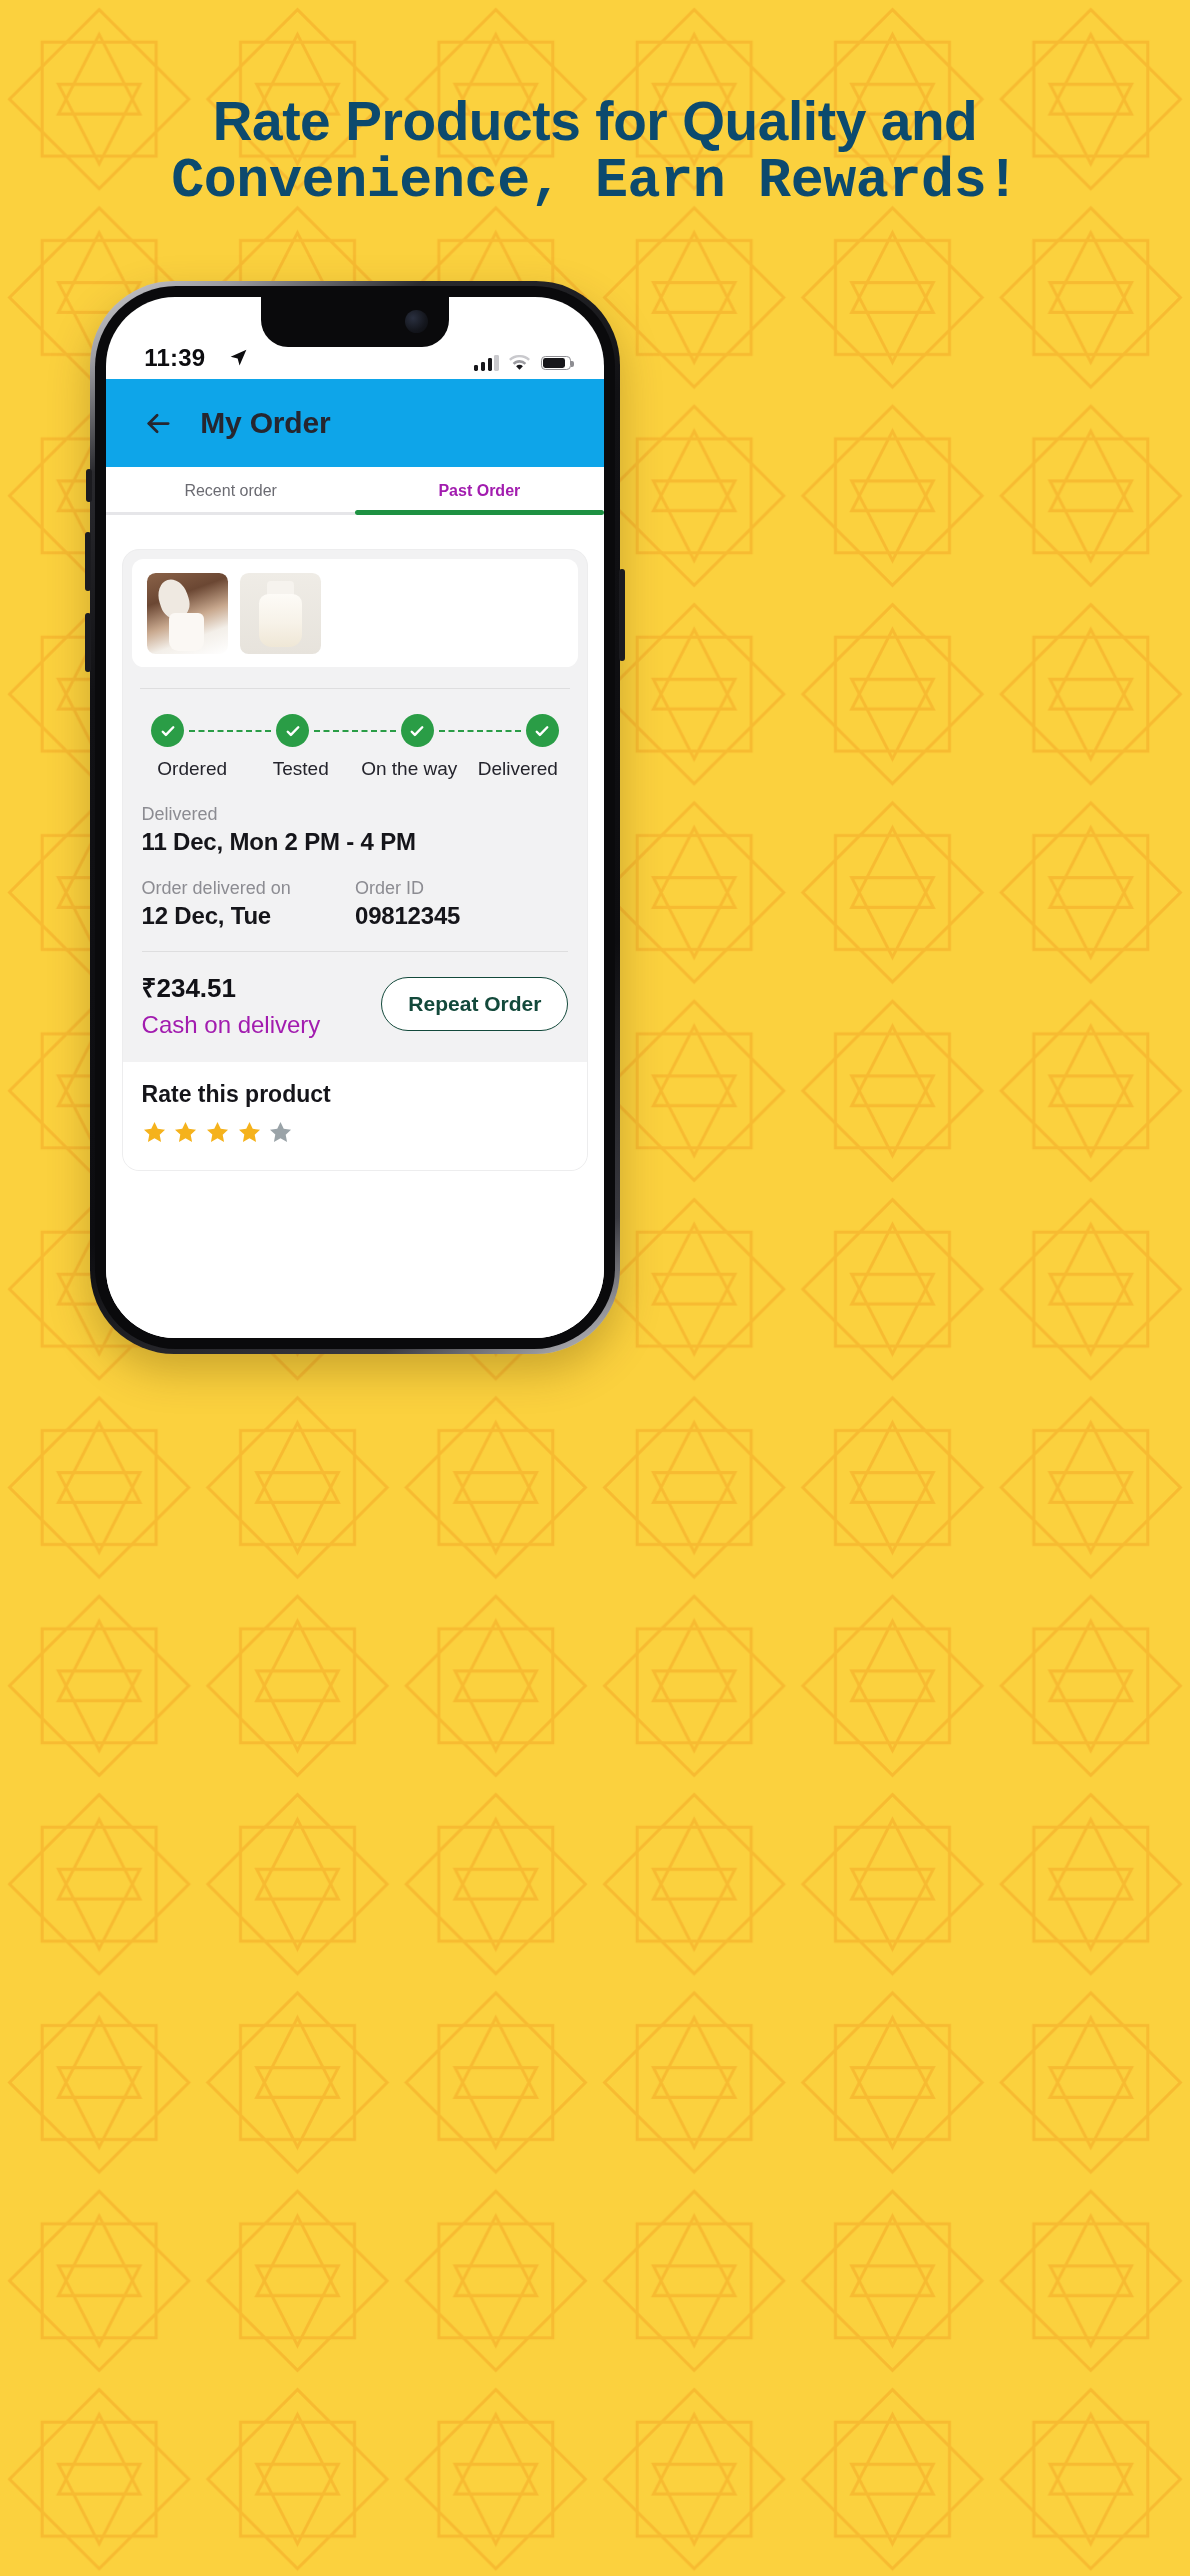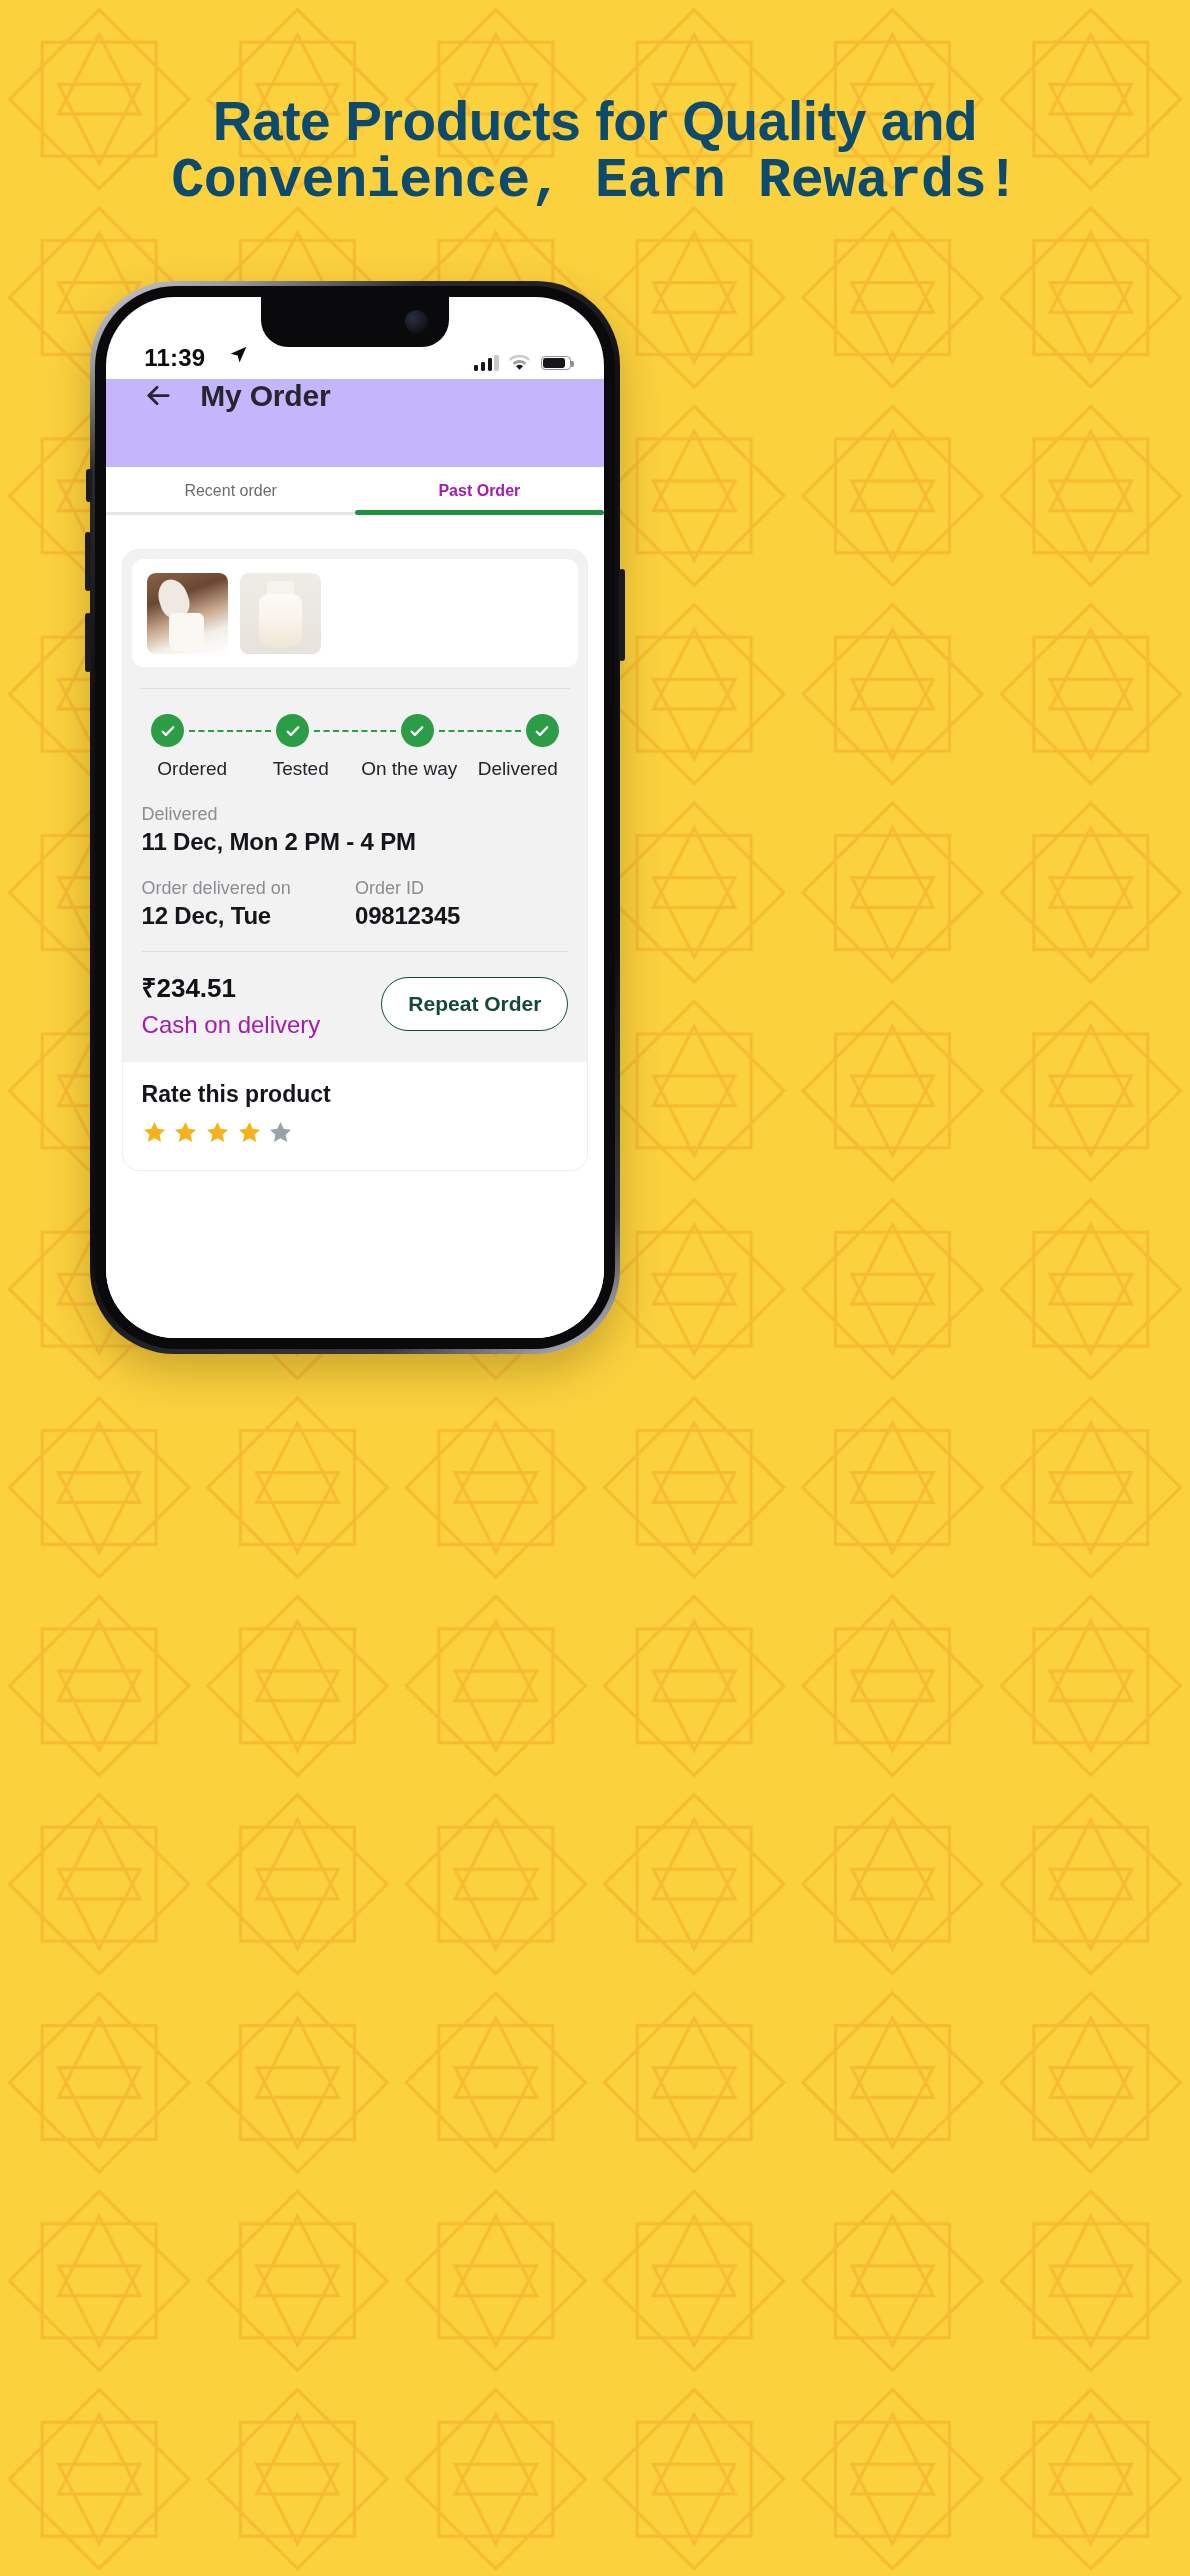--- a/index.html
+++ b/index.html
@@ -63,36 +63,36 @@
     width:23px; height:23px; border-radius:50%;
     background:radial-gradient(circle at 35% 35%, #2a3040 0%, #14161d 60%, #0b0c10 100%);
   }
 
   
   .statusbar {
     position:absolute; top:0; left:0; right:0; height:82px;
     display:flex; align-items:flex-end; justify-content:space-between;
     padding:0 33px 7.7px 38px; z-index:7;
   }
-  .sb-left { display:flex; align-items:flex-start; gap:23px; }
+  .sb-left { display:flex; align-items:center; gap:23px; }
   .sb-time { font-size:24px; font-weight:700; color:#0d0d10; letter-spacing:0.2px;}
   .sb-right { display:flex; align-items:center; gap:9.6px; }
   .bars { display:flex; align-items:flex-end; gap:2.4px; height:16.3px;}
   .bars i { display:block; width:4.3px; background:#17171b; border-radius:1.4px;}
   .bars i:nth-child(1){height:5.8px;} .bars i:nth-child(2){height:9.6px;}
   .bars i:nth-child(3){height:13.4px;} .bars i:nth-child(4){height:16.3px;background:#c9c9cd;}
   .batt { width:30px; height:14.4px; border:1.9px solid #8d8d92; border-radius:4.3px; position:relative; padding:1.4px;}
   .batt::after{content:'';position:absolute;right:-3.8px;top:3.8px;width:2.4px;height:5.8px;background:#8d8d92;border-radius:0 1.9px 1.9px 0;}
   .batt i { display:block; height:100%; width:86%; background:#17171b; border-radius:2.4px;}
 
   
   .app-header {
     position:absolute; top:82px; left:0; right:0; height:88px;
-    display:flex; align-items:flex-start; gap:25px; padding:0 36px;
-    background:#c4b5fd; z-index:5;
+    display:flex; align-items:center; gap:25px; padding:0 36px;
+    background:#0ea5e9; z-index:5;
   }
   .back-arrow { width:33px; height:33px; display:block; }
   .page-title { font-size:30px; font-weight:700; color:#26262F; letter-spacing:-0.2px;}
 
   
   .tabs {
     position:absolute; top:171px; left:0; right:0; height:69px;
     display:flex; align-items:flex-start; padding:13.4px 0 0 0;
     background:#fff; z-index:5;
   }

